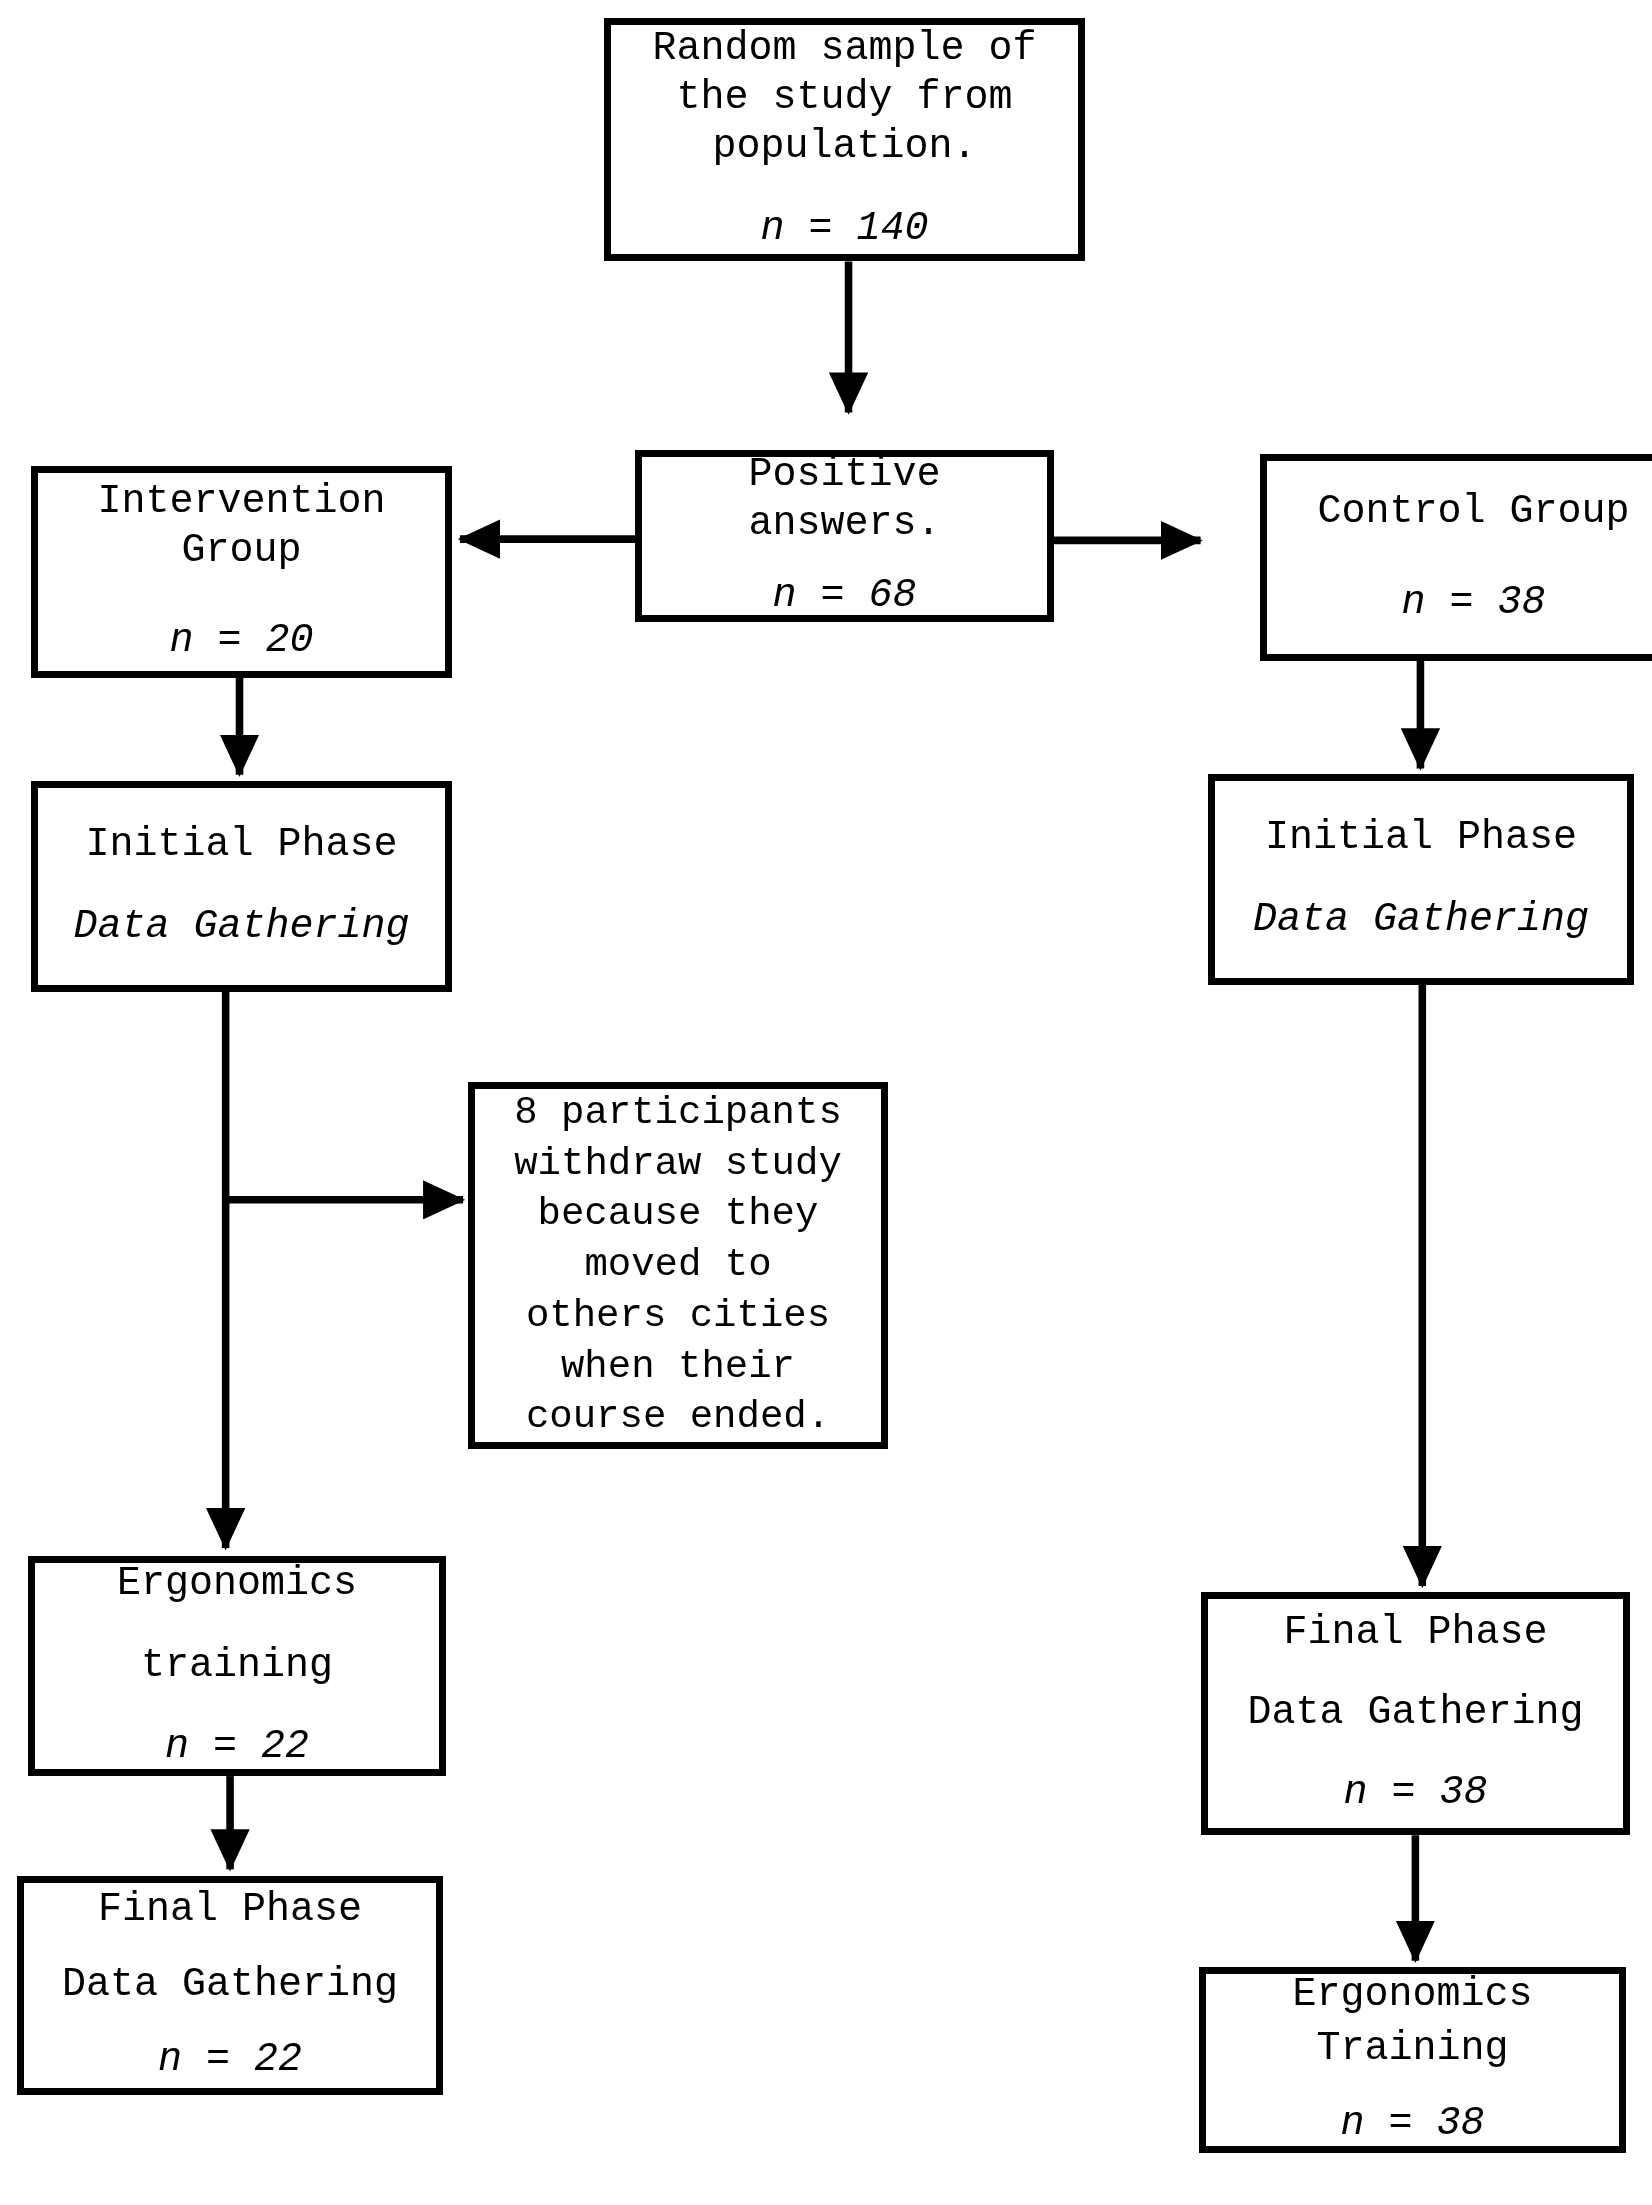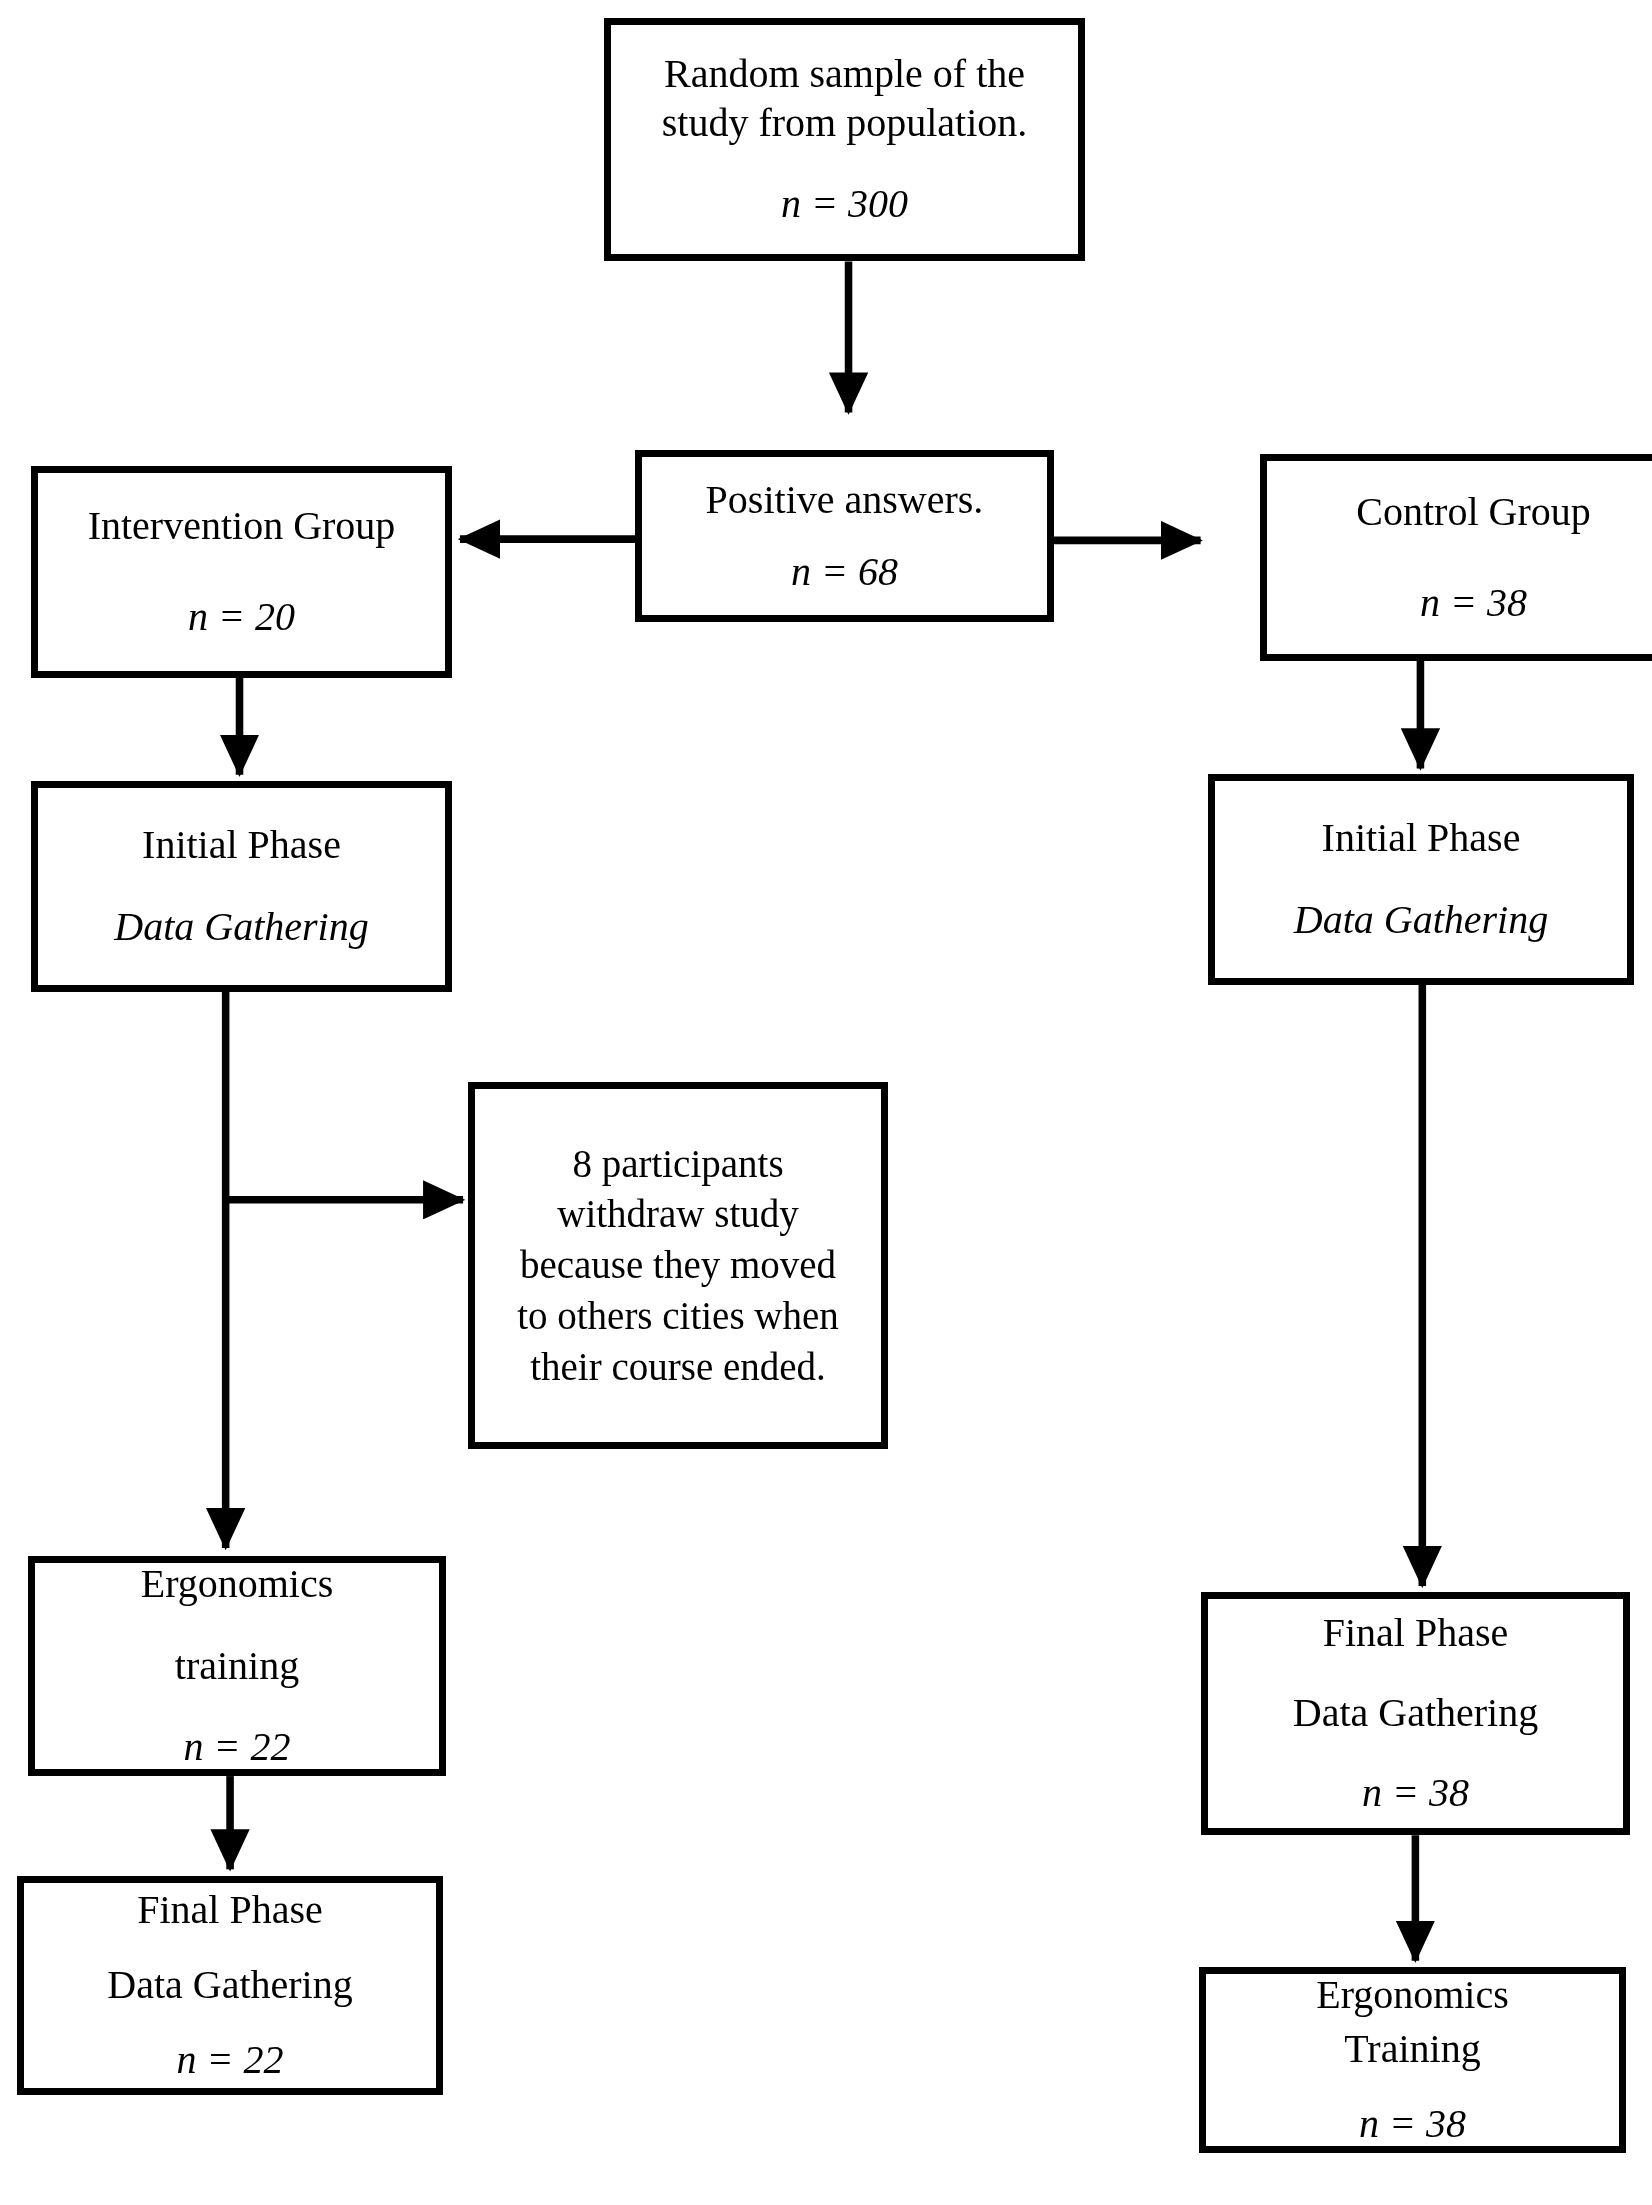--- a/index.html
+++ b/index.html
@@ -5,21 +5,21 @@
   html, body {
     margin: 0;
     padding: 0;
     background: #ffffff;
   }
   .stage {
     position: relative;
     width: 1653px;
     height: 2205px;
     background: #ffffff;
-    font-family: Liberation Serif, serif;
+    font-family: Liberation Mono, monospace;
     color: #000000;
   }
   svg.edges {
     position: absolute;
     left: 0;
     top: 0;
     width: 1653px;
     height: 2205px;
   }
   svg.edges line {
@@ -75,21 +75,21 @@
     <line x1="2255" y1="1048" x2="2255" y2="1220" marker-end="url(#ah)"></line>
     <line x1="358" y1="1575" x2="358" y2="2458" marker-end="url(#ah)"></line>
     <line x1="358" y1="1905" x2="735" y2="1905" marker-end="url(#ah)"></line>
     <line x1="365" y1="2820" x2="365" y2="2968" marker-end="url(#ah)"></line>
     <line x1="2258" y1="1564" x2="2258" y2="2518" marker-end="url(#ah)"></line>
     <line x1="2247" y1="2914" x2="2247" y2="3113" marker-end="url(#ah)"></line>
   </svg>
 
   <div class="node n-random">
     <div class="t">Random sample of the study from population.</div>
-    <div class="nline">n = 300</div>
+    <div class="nline">n = 140</div>
   </div>
 
   <div class="node n-positive">
     <div class="t">Positive answers.</div>
     <div class="nline">n = 68</div>
   </div>
 
   <div class="node n-intervention">
     <div class="t">Intervention Group</div>
     <div class="nline">n = 20</div>

